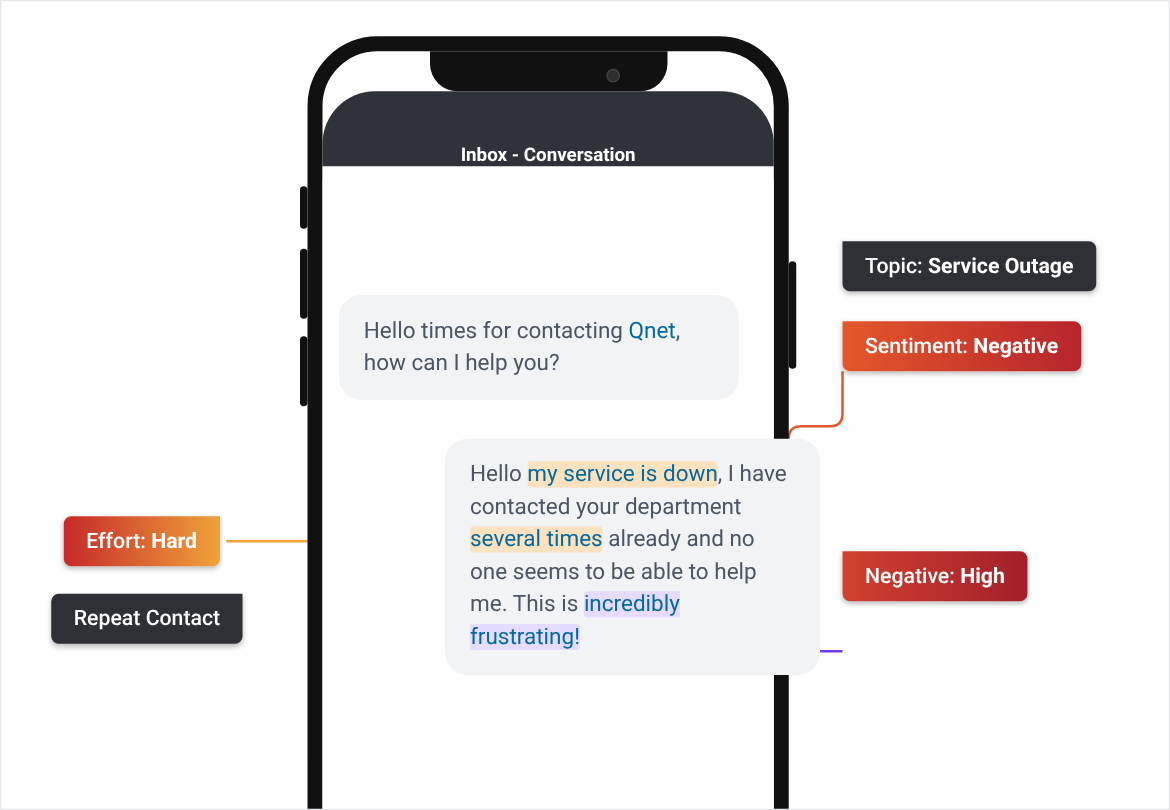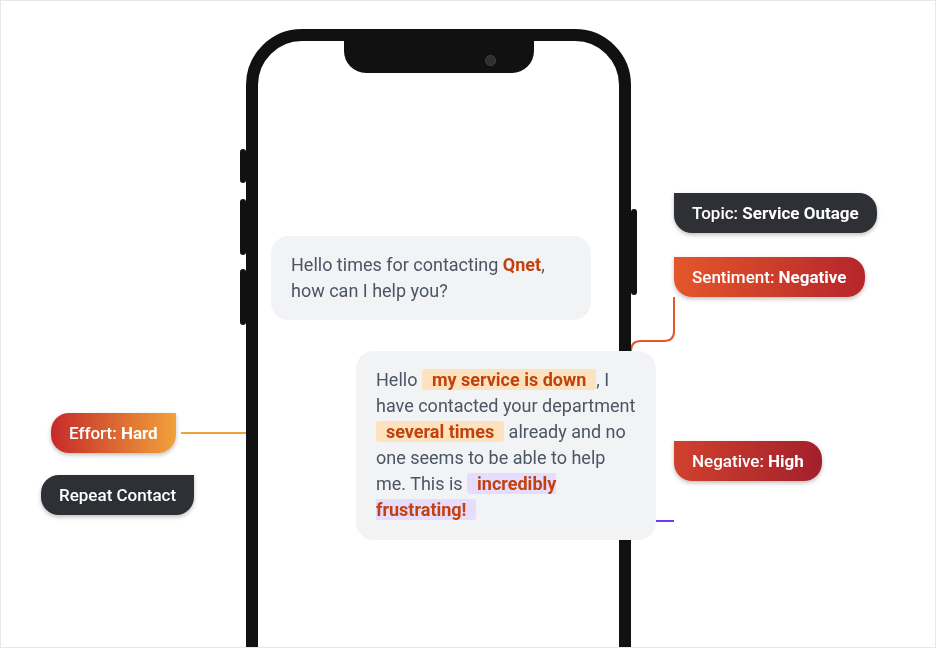--- a/index.html
+++ b/index.html
@@ -11,28 +11,28 @@
   .notch .camera{position:absolute;right:38px;top:14px;width:9px;height:9px;border-radius:50%;background:#2e2e2e;border:1px solid #444;}
   .side-btn{position:absolute;background:#111;border-radius:3px;}
   .side-left1{left:-6px;top:120px;width:6px;height:34px;}
   .side-left2{left:-6px;top:170px;width:6px;height:56px;}
   .side-left3{left:-6px;top:240px;width:6px;height:56px;}
   .side-right{right:-6px;top:180px;width:6px;height:86px;}
   .statusbar{position:absolute;left:12px;right:12px;top:44px;height:60px;background:#2f3238;border-top-left-radius:42px;border-top-right-radius:42px;display:flex;align-items:flex-end;justify-content:center;color:#fff;font-weight:700;font-size:15px;padding-bottom:10px;}
   .screen{position:absolute;left:12px;right:12px;top:104px;bottom:12px;background:#fff;}
   
   .bubble{position:absolute;background:#f2f3f5;border-radius:18px;padding:16px 20px;color:#4b5563;font-size:18px;line-height:1.45;}
-  .bubble .bold{font-weight:700;color:#c2410c;}
+  .bubble .bold{font-weight:400;color:#0369a1;}
   .msg1{left:270px;top:235px;width:280px;}
   .msg2{left:355px;top:350px;width:260px;}
-  .hl{border-radius:3px;padding:0 10px;}
+  .hl{border-radius:3px;padding:0 0;}
   .hl-orange{background:#fde2c0;}
   .hl-violet{background:#e5dcff;}
   
-  .tag{position:absolute;padding:10px 18px;border-radius:18px;color:#fff;font-size:17px;font-weight:500;white-space:nowrap;box-shadow:0 2px 4px rgba(0,0,0,.25);}
+  .tag{position:absolute;padding:10px 18px;border-radius:6px;color:#fff;font-size:17px;font-weight:500;white-space:nowrap;box-shadow:0 2px 4px rgba(0,0,0,.25);}
   .tag b{font-weight:700;}
   .tag-topic{left:673px;top:192px;background:#2e3035;border-top-left-radius:0;}
   .tag-sentiment{left:673px;top:256px;background:linear-gradient(90deg,#e4572a,#b6252c);border-top-left-radius:0;}
   .tag-intensity{left:673px;top:440px;background:linear-gradient(90deg,#d0412e,#a31f2b);border-top-left-radius:0;}
   .tag-emotion{left:673px;top:500px;background:linear-gradient(90deg,#6f3bf0,#2f6bff);border-top-left-radius:0;}
   .tag-effort{left:50px;top:412px;background:linear-gradient(90deg,#c62a2a,#f0a23a);border-top-right-radius:0;}
   .tag-repeat{left:30px;top:474px;background:#2e3035;border-top-right-radius:0;margin-left:10px;}
   
   svg.connectors{position:absolute;left:0;top:0;width:936px;height:648px;pointer-events:none;}
   .c-orange{stroke:#e4572a;stroke-width:2;fill:none;}
@@ -59,20 +59,23 @@
 
   <div class="phone">
     <div class="phone-outline"></div>
     <div class="side-btn side-left1"></div>
     <div class="side-btn side-left2"></div>
     <div class="side-btn side-left3"></div>
     <div class="side-btn side-right"></div>
     <div class="notch">
         <div class="camera"></div>
       </div>
+    <div class="statusbar">
+      <span>Inbox - Conversation</span>
+    </div>
     <div class="screen"></div>
   </div>
 
   <div class="bubble msg1">
     <span>Hello times for contacting </span><span class="bold">Qnet</span><span>, how can I help you?</span>
   </div>
 
   <div class="bubble msg2">
     <span>Hello </span><span class="bold hl hl-orange">my service is down</span><span>, I have contacted your department </span><span class="bold hl hl-orange">several times</span><span> already and no one seems to be able to help me. This is </span><span class="bold hl hl-violet">incredibly frustrating!</span>
   </div>

